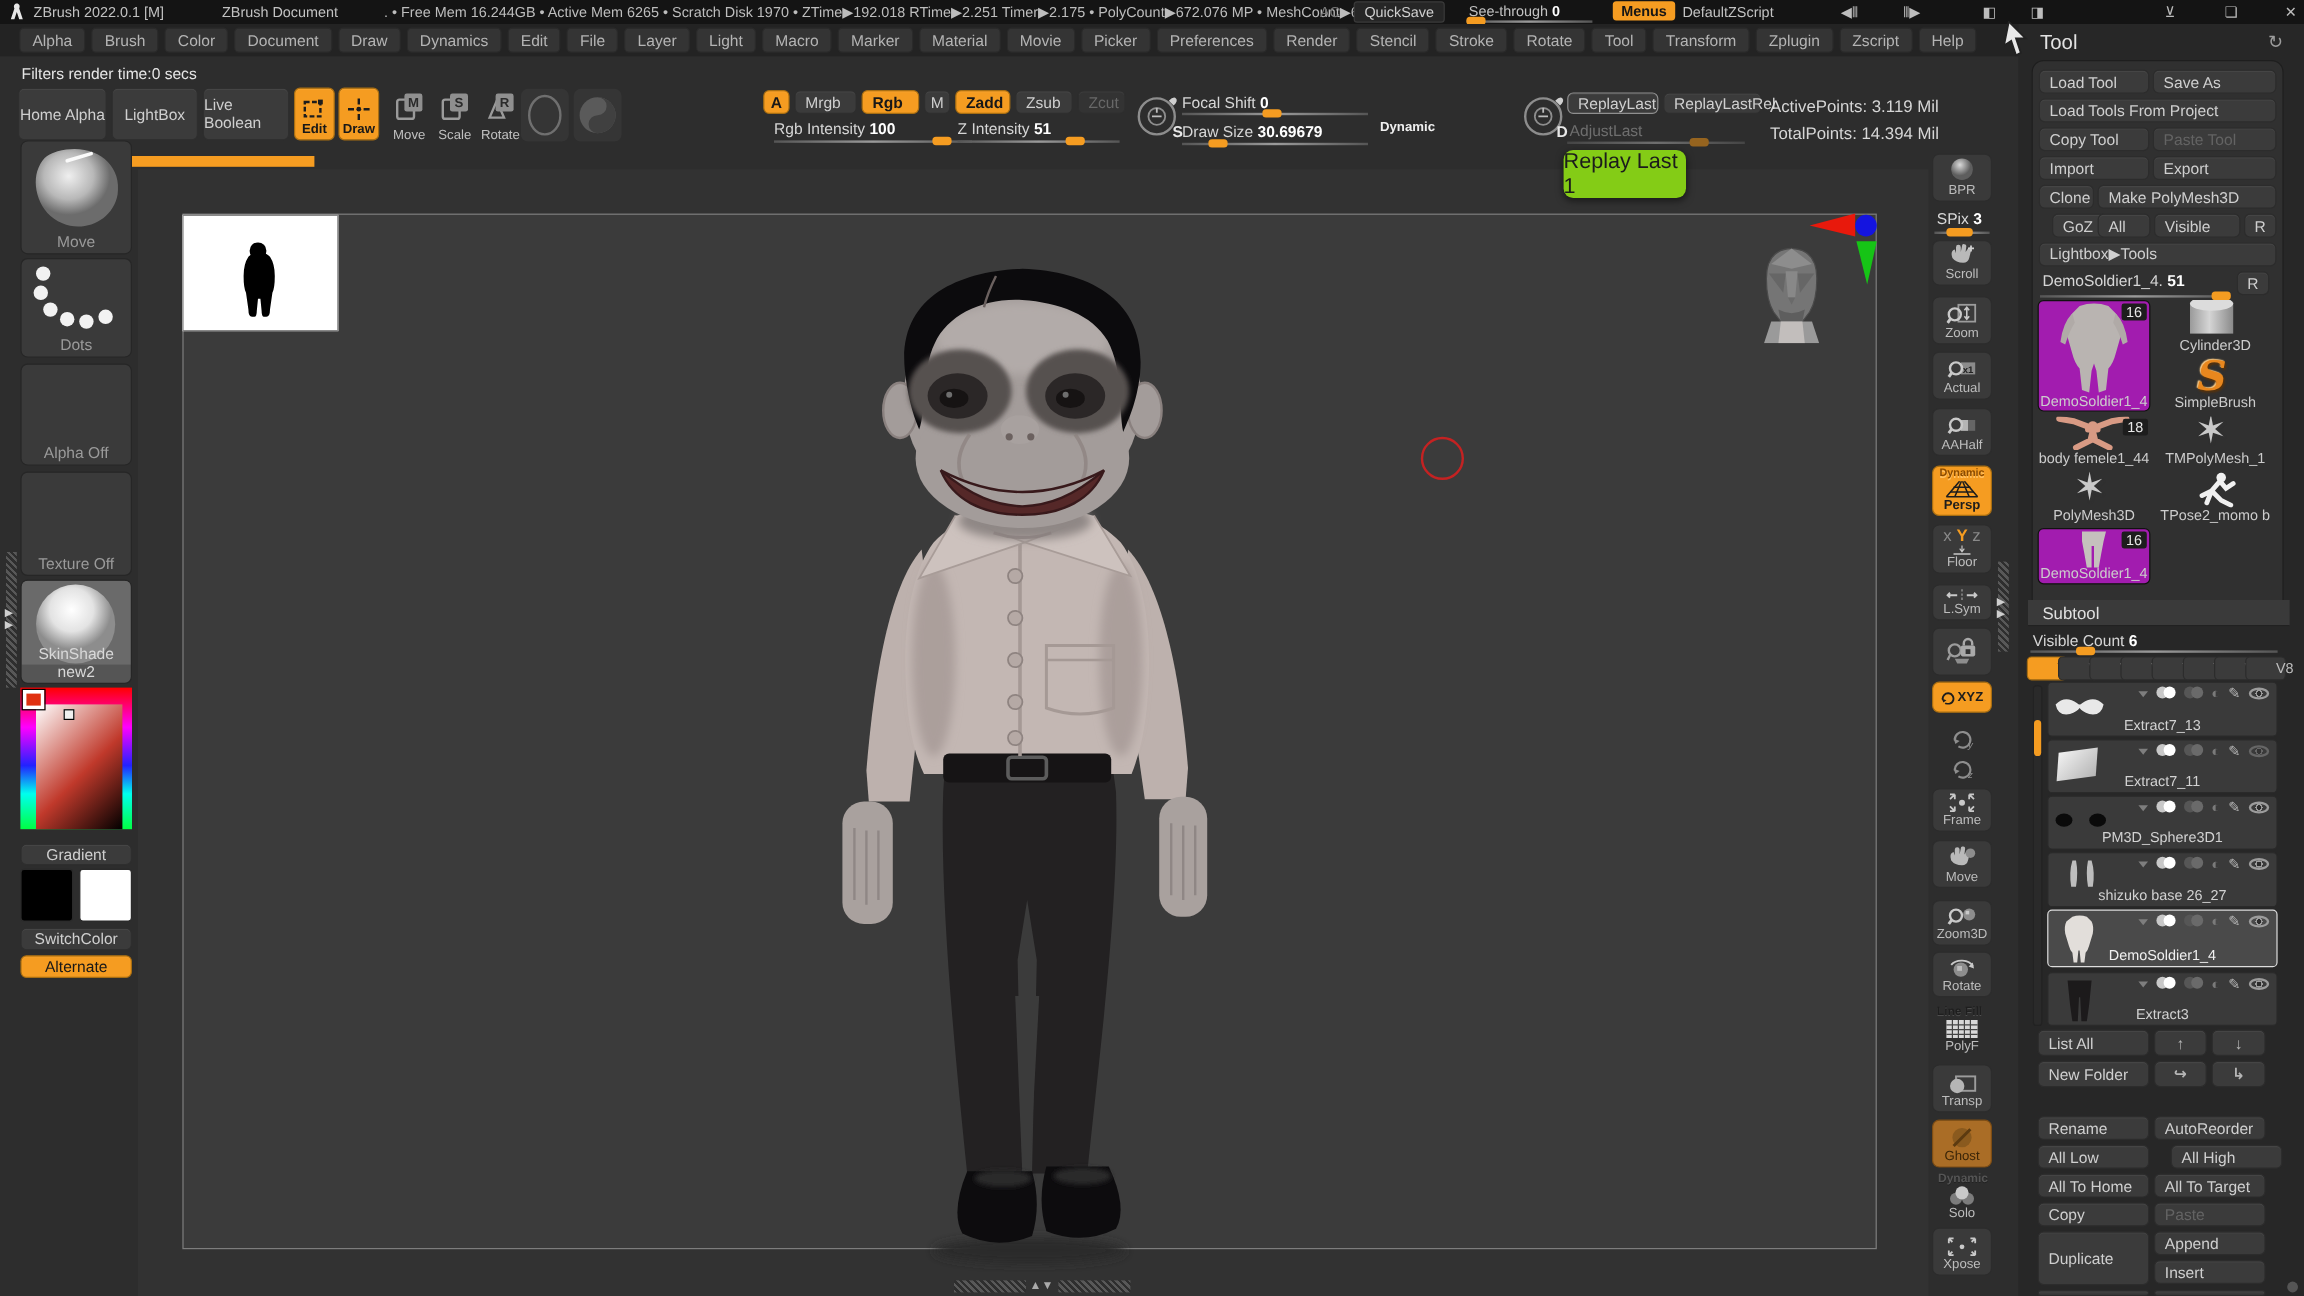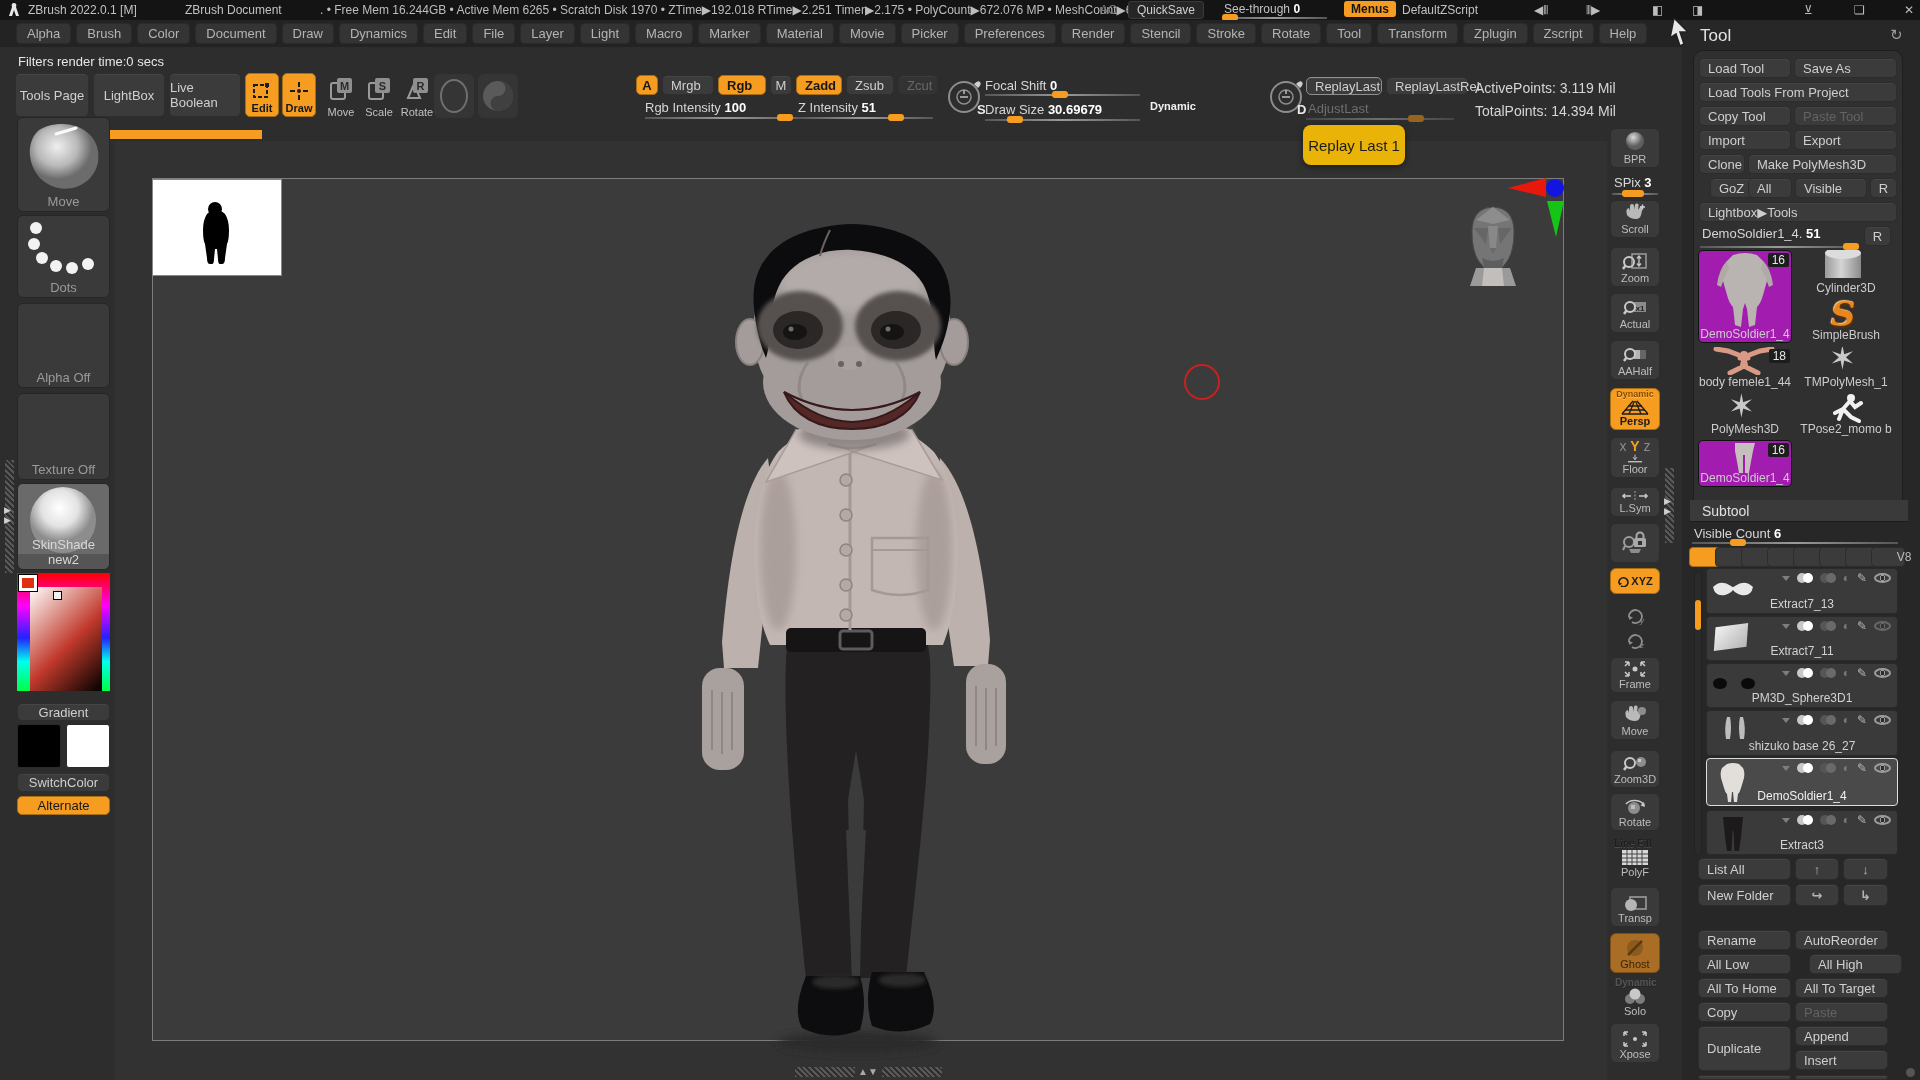--- a/index.html
+++ b/index.html
@@ -123,21 +123,21 @@
     <span class="menu-item">Rotate</span>
     <span class="menu-item">Tool</span>
     <span class="menu-item">Transform</span>
     <span class="menu-item">Zplugin</span>
     <span class="menu-item">Zscript</span>
     <span class="menu-item">Help</span>
   </div>
 
   <span class="abs" style="left:18px;top:54px;font-size:13px;color:#e6e6e6">Filters render time:0 secs</span>
 
-  <div class="btn center abs" style="left:15px;top:73px;width:74px;height:44px">Tools Page</div>
+  <div class="btn center abs" style="left:15px;top:73px;width:74px;height:44px">Home Alpha</div>
   <div class="btn center abs" style="left:93px;top:73px;width:72px;height:44px">LightBox</div>
   <div class="btn center abs" style="left:169px;top:73px;width:72px;height:44px">Live Boolean</div>
 
   <div class="btn orange abs" style="left:245px;top:73px;width:34px;height:44px;flex-direction:column;justify-content:flex-end;padding:0 0 2px 0">
     <svg width="22" height="22" viewBox="0 0 22 22">
         <rect x="3" y="5" width="13" height="12" fill="none" stroke="#1c1c1c" stroke-width="2" stroke-dasharray="4 2"></rect>
         <rect x="14" y="3" width="4" height="4" fill="#1c1c1c"></rect>
       </svg>
     <span style="font-size:11px">Edit</span>
   </div>
@@ -239,21 +239,21 @@
 
   <div class="btn abs" style="left:1306px;top:77px;width:76px;height:18px;border-color:#8f8f8f">ReplayLast</div>
   <div class="btn abs" style="left:1386px;top:77px;width:82px;height:18px">ReplayLastRel</div>
   <span class="lbl abs" style="left:1308px;top:101px;color:#6e6e6e">AdjustLast</span>
   <span class="track abs" style="left:1306px;top:118px;width:148px;opacity:.6"></span>
   <span class="knob dim abs" style="left:1408px;top:115px"></span>
 
   <span class="lbl abs" style="left:1475px;top:80px;font-size:14px">ActivePoints: 3.119 Mil</span>
   <span class="lbl abs" style="left:1475px;top:103px;font-size:14px">TotalPoints: 14.394 Mil</span>
 
-  <div class="abs" style="left:1303px;top:125px;width:102px;height:40px;background:#eab308;border-radius:8px;display:flex;align-items:center;justify-content:center;font-size:15px;color:#1c1c1c;box-shadow:0 2px 6px rgba(0,0,0,.5);z-index:50">Replay Last  1</div>
+  <div class="abs" style="left:1303px;top:125px;width:102px;height:40px;background:#84cc16;border-radius:8px;display:flex;align-items:center;justify-content:center;font-size:18px;color:#1c1c1c;box-shadow:0 2px 6px rgba(0,0,0,.5);z-index:50">Replay Last  1</div>
 
   <div class="abs" style="left:115px;top:141px;width:1492px;height:939px;background:#323232"></div>
   <div class="abs" style="left:92px;top:130px;width:170px;height:9px;background:#f59c21"></div>
   <div class="abs" style="left:152px;top:178px;width:1412px;height:863px;background:#3b3b3b;border:1px solid #7d7d7d"></div>
 
   <div class="abs" style="left:152px;top:179px;width:130px;height:97px;background:#ffffff;border:1px solid #888">
     <svg width="128" height="95" viewBox="0 0 128 95">
       <circle cx="62" cy="29" r="7" fill="#000"></circle>
       <path d="M54 34 q-4 6 -4 16 q0 10 2 14 l2 14 q0 6 3 6 l2 0 q2 0 2 -5 l1 -10 l2 0 l1 10 q0 5 2 5 l2 0 q3 0 3 -6 l2 -14 q2 -4 2 -14 q0 -10 -4 -16 q-4 -4 -9 -4 q-5 0 -9 4 Z" fill="#000"></path>
     </svg>

